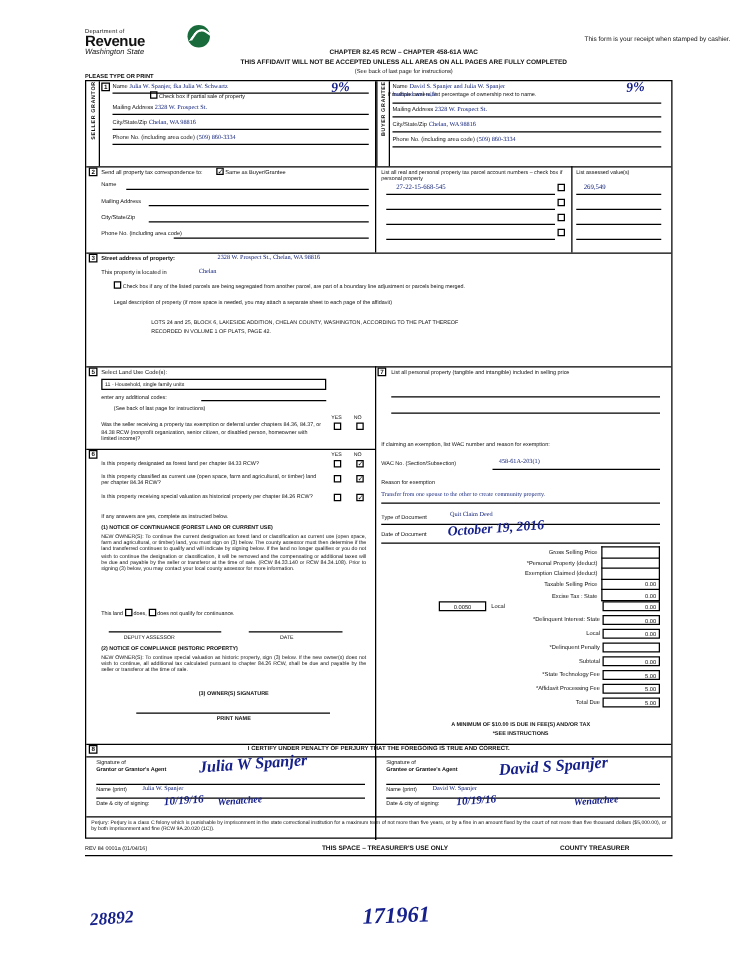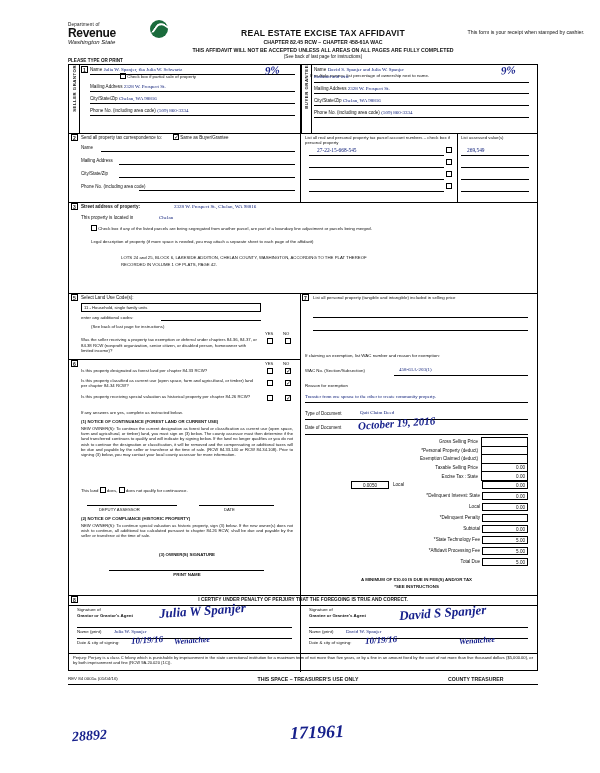--- a/index.html
+++ b/index.html
@@ -79,21 +79,20 @@
 
 <div class="page">
 
   <div class="hdr">
     <div class="dept-logo">
       <div class="dept-small">Department of</div>
       <div class="dept-rev">Revenue</div>
       <div class="dept-wa">Washington State</div>
       <div class="logo-swoosh"></div>
     </div>
-    <div class="title-main">REAL ESTATE EXCISE TAX AFFIDAVIT</div>
     <div class="title-sub">CHAPTER 82.45 RCW – CHAPTER 458-61A WAC</div>
     <div class="title-sub2">THIS AFFIDAVIT WILL NOT BE ACCEPTED UNLESS ALL AREAS ON ALL PAGES ARE FULLY COMPLETED</div>
     <div class="title-sub3">(See back of last page for instructions)</div>
     <div class="receipt">This form is your receipt when stamped by cashier.</div>
     <div style="position:absolute;left:0;top:36px;font-size:4.6px;font-weight:bold;">PLEASE TYPE OR PRINT</div>
   </div>
 
   <div style="position:absolute;left:120px;top:73px;font-size:4.4px;">
     <span class="chk"></span>
     <span>Check box if partial sale of property</span>

